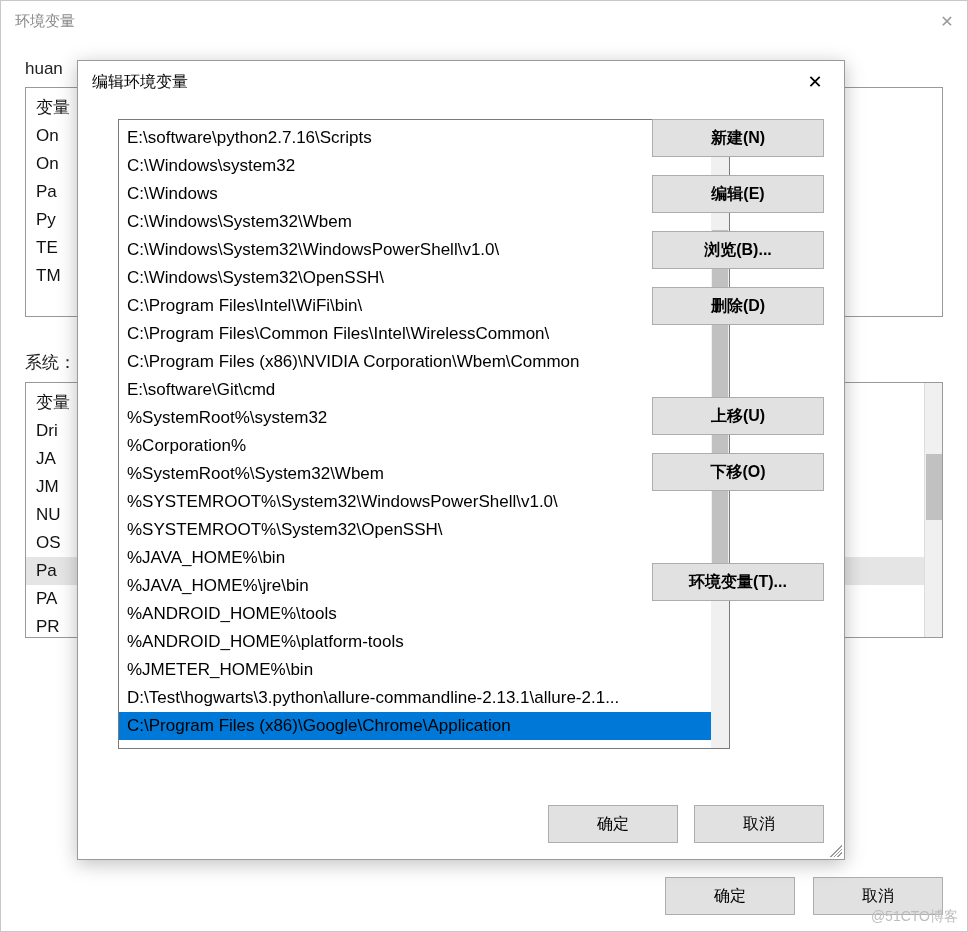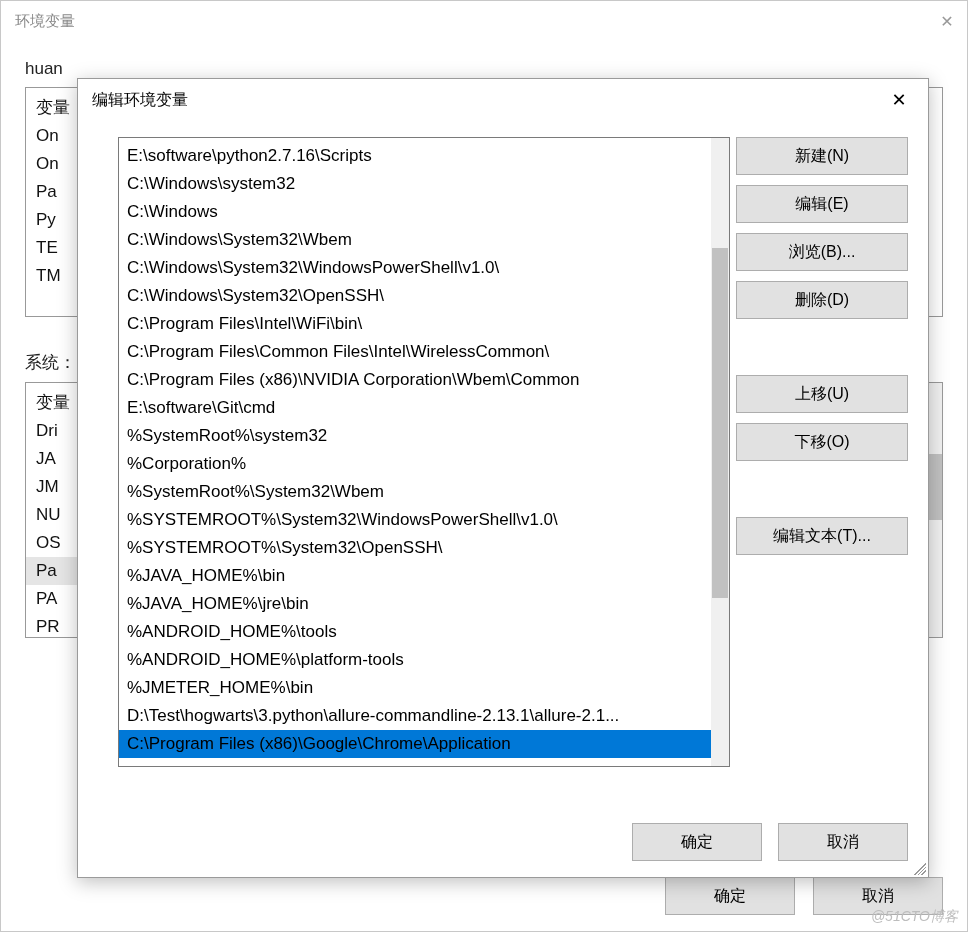--- a/index.html
+++ b/index.html
@@ -33,21 +33,21 @@
     display:flex; gap: 18px;
   }
   .win-button {
     min-width: 130px; height: 38px; background:#e1e1e1; border:1px solid #adadad;
     font-size: 16px; color:#000; display:flex; align-items:center; justify-content:center;
     cursor: default;
   }
 
   
   .front-dialog {
-    position: absolute; left: 77px; top: 78px; width: 852px; height: 800px;
+    position: absolute; left: 77px; top: 60px; width: 768px; height: 800px;
     background:#fff; border:1px solid #9a9a9a; box-shadow: 0 4px 18px rgba(0,0,0,.25);
   }
   .front-title-bar {
     height: 42px; display:flex; align-items:center; justify-content:space-between;
     padding: 0 6px 0 14px; font-size: 16px; color:#000;
   }
   .front-close { width: 46px; height: 32px; display:flex; align-items:center; justify-content:center; font-size:18px; color:#000;}
   .front-body { padding: 12px 20px 16px 24px; position: relative; height: calc(100% - 42px); }
   .path-list {
     position:absolute; left:24px; top:16px; width:612px; height:630px;
@@ -57,30 +57,30 @@
     position:absolute; right:0; top:0; width:18px; height:100%; background:#f0f0f0;
   }
   .path-list .scrollbar-thumb{
     position:absolute; right:1px; top:110px; width:16px; height:350px; background:#c1c1c1;
   }
   .path-items { position:absolute; left:0; top:0; right:18px; padding: 4px 0; }
   .path-item {
     font-size: 17px; color:#000; line-height: 28px; padding: 0 8px; white-space:nowrap; overflow:hidden; text-overflow:ellipsis;
   }
   .path-item.selected { background:#0078d7; color:#000000; }
-  .side-buttons { position:absolute; right:20px; top:16px; width:172px; display:flex; flex-direction:column; gap:10px; }
+  .side-buttons { position:absolute; right:20px; top:16px; width:172px; display:flex; flex-direction:column; gap:18px;font-weight:bold; }
   .side-buttons .group-gap { height: 36px; }
   .front-bottom { position:absolute; right:20px; bottom:16px; display:flex; gap:16px; }
   .resize-grip {
     position:absolute; right:2px; bottom:2px; width:16px; height:16px;
     background:
       linear-gradient(135deg, transparent 60%, #9a9a9a 60% 66%, transparent 66% 72%, #9a9a9a 72% 78%, transparent 78% 84%, #9a9a9a 84% 90%, transparent 90%);
   }
   .watermark {
-    position:absolute; right:10px; bottom:6px; color:#bdbdbd; font-size:14px; font-style:italic;
+    position:absolute; right:10px; bottom:6px; color:#bdbdbd; font-size:14px; 
   }
 </style>
 </head>
 <body>
 
 <div class="back-dialog">
   <div class="back-title-bar">
     <span>环境变量</span>
     <span class="back-close">✕</span>
   </div>
@@ -162,21 +162,21 @@
 
     <div class="side-buttons">
       <div class="win-button">新建(N)</div>
       <div class="win-button">编辑(E)</div>
       <div class="win-button">浏览(B)...</div>
       <div class="win-button">删除(D)</div>
       <div class="group-gap"></div>
       <div class="win-button">上移(U)</div>
       <div class="win-button">下移(O)</div>
       <div class="group-gap"></div>
-      <div class="win-button">编辑文本(T)...</div>
+      <div class="win-button">环境变量(T)...</div>
     </div>
 
     <div class="front-bottom">
       <div class="win-button">确定</div>
       <div class="win-button">取消</div>
     </div>
     <div class="resize-grip"></div>
   </div>
 </div>
 

